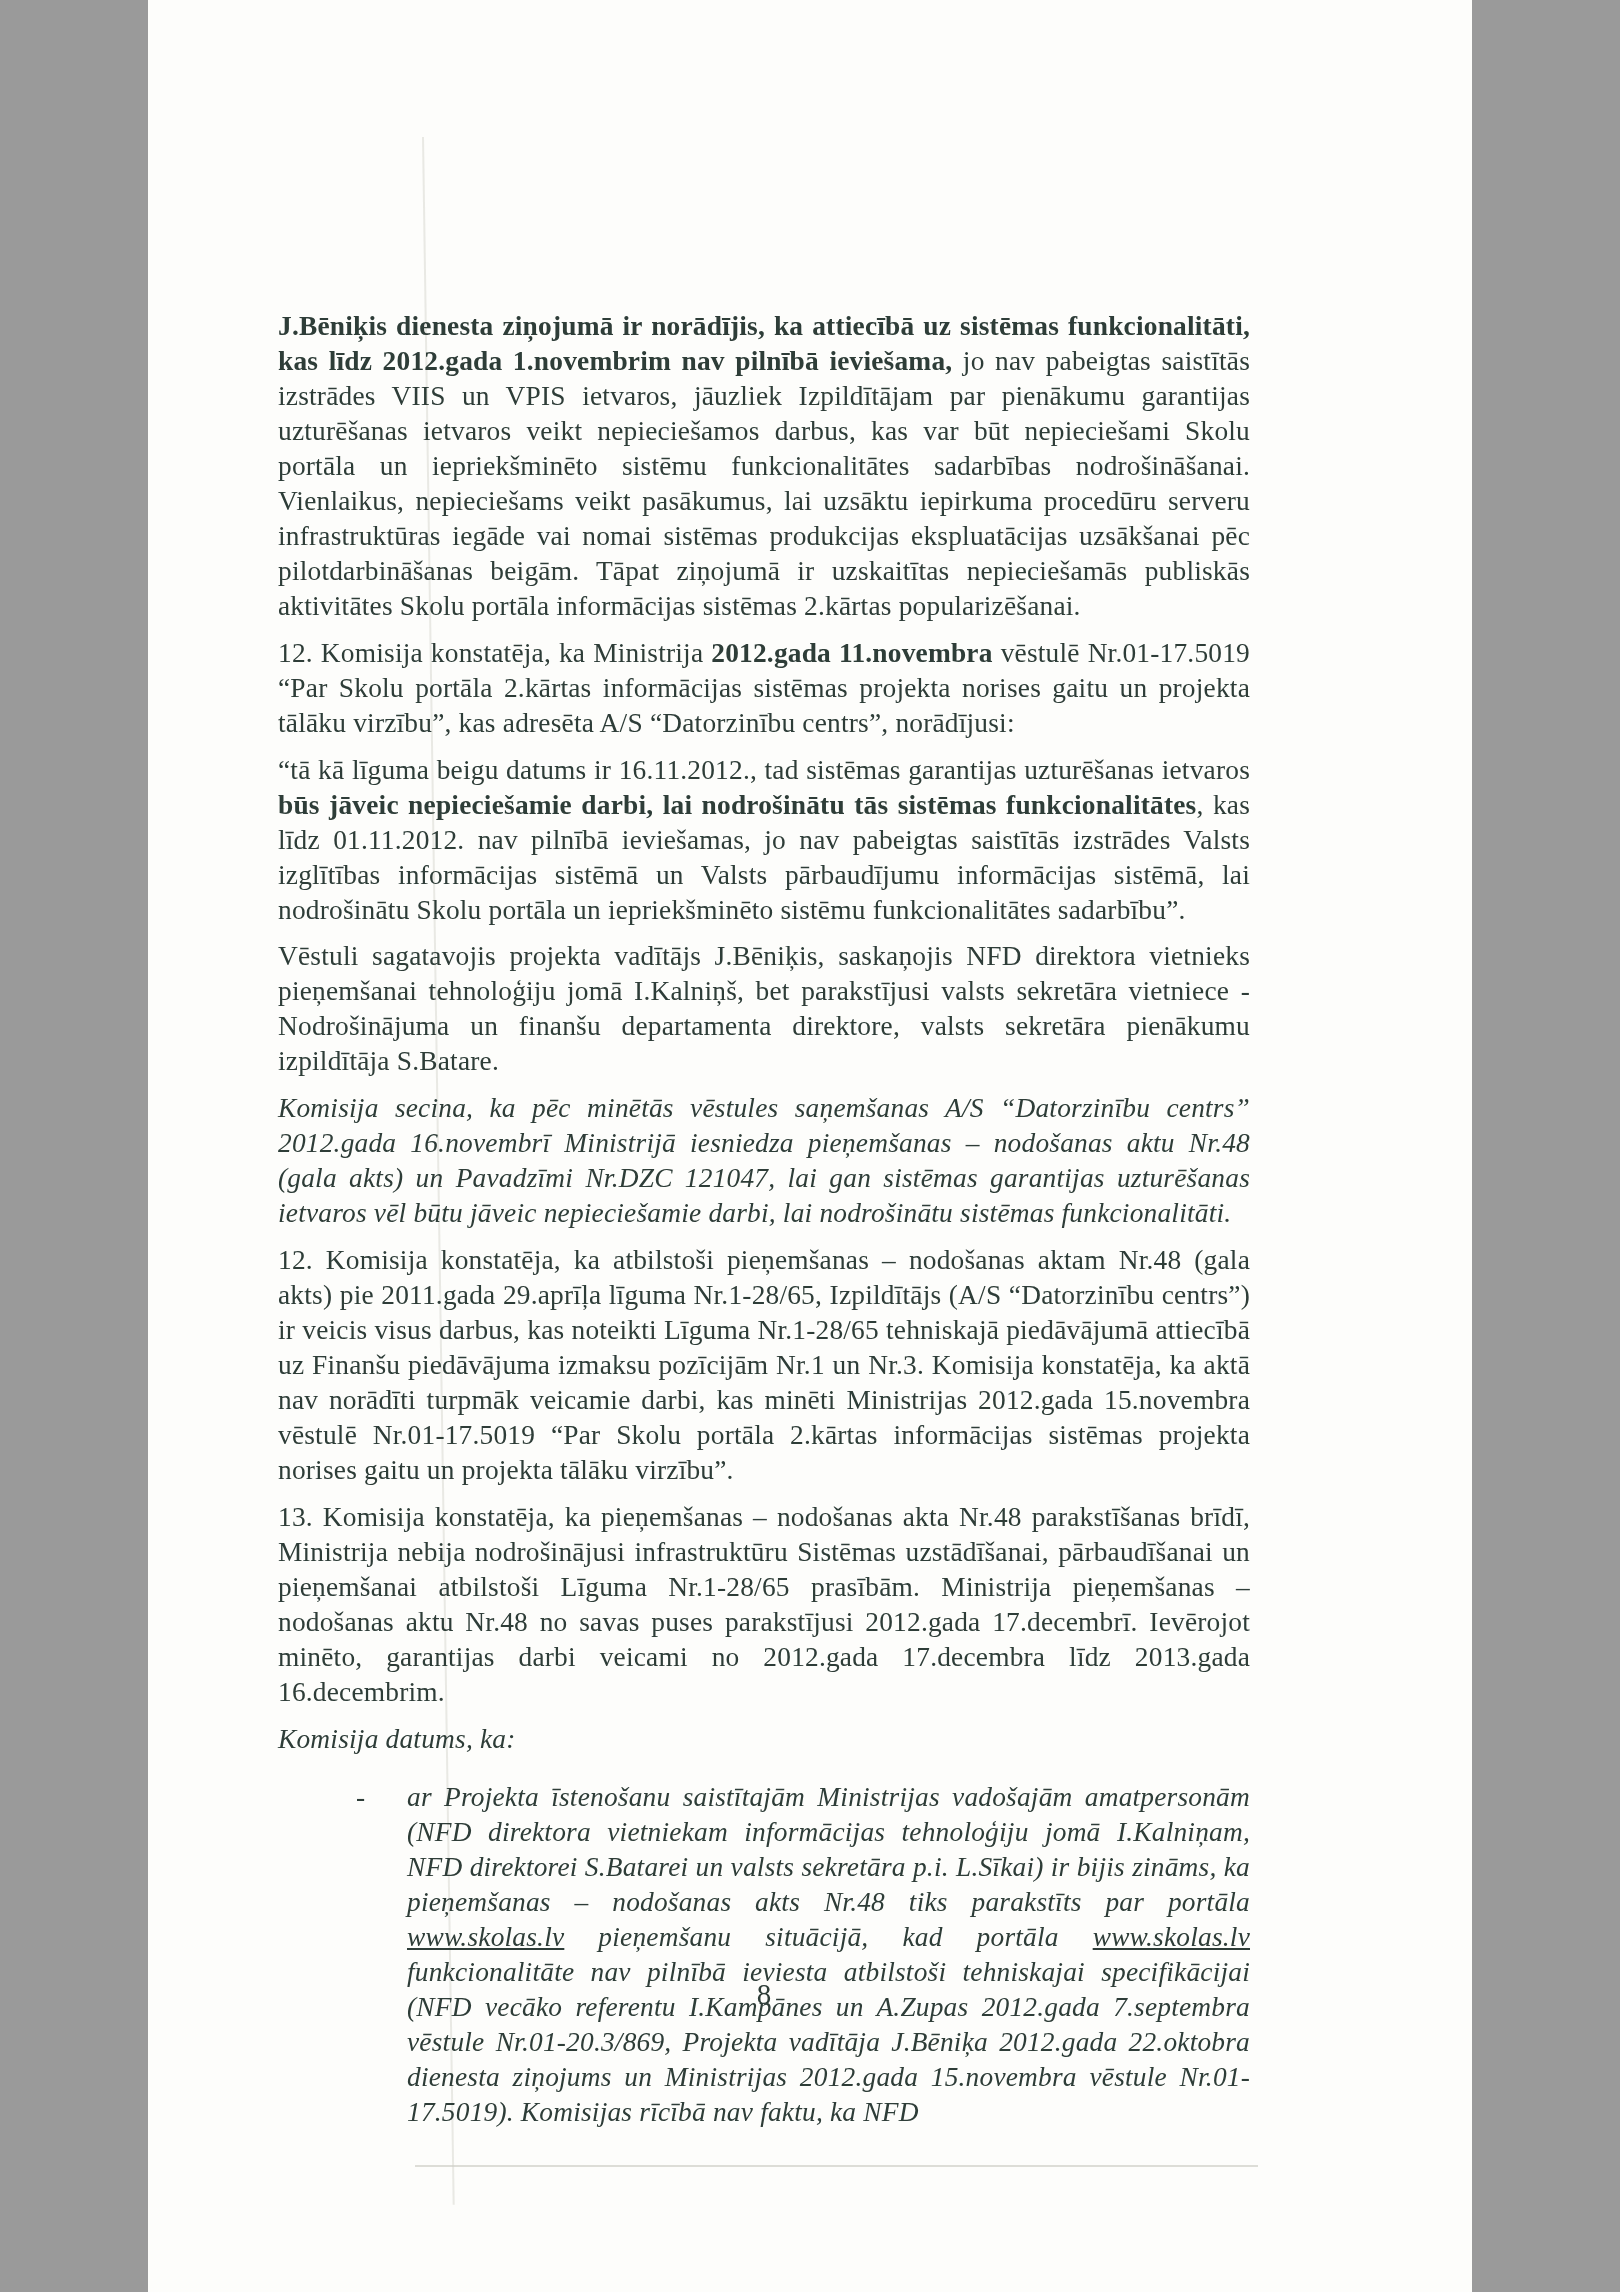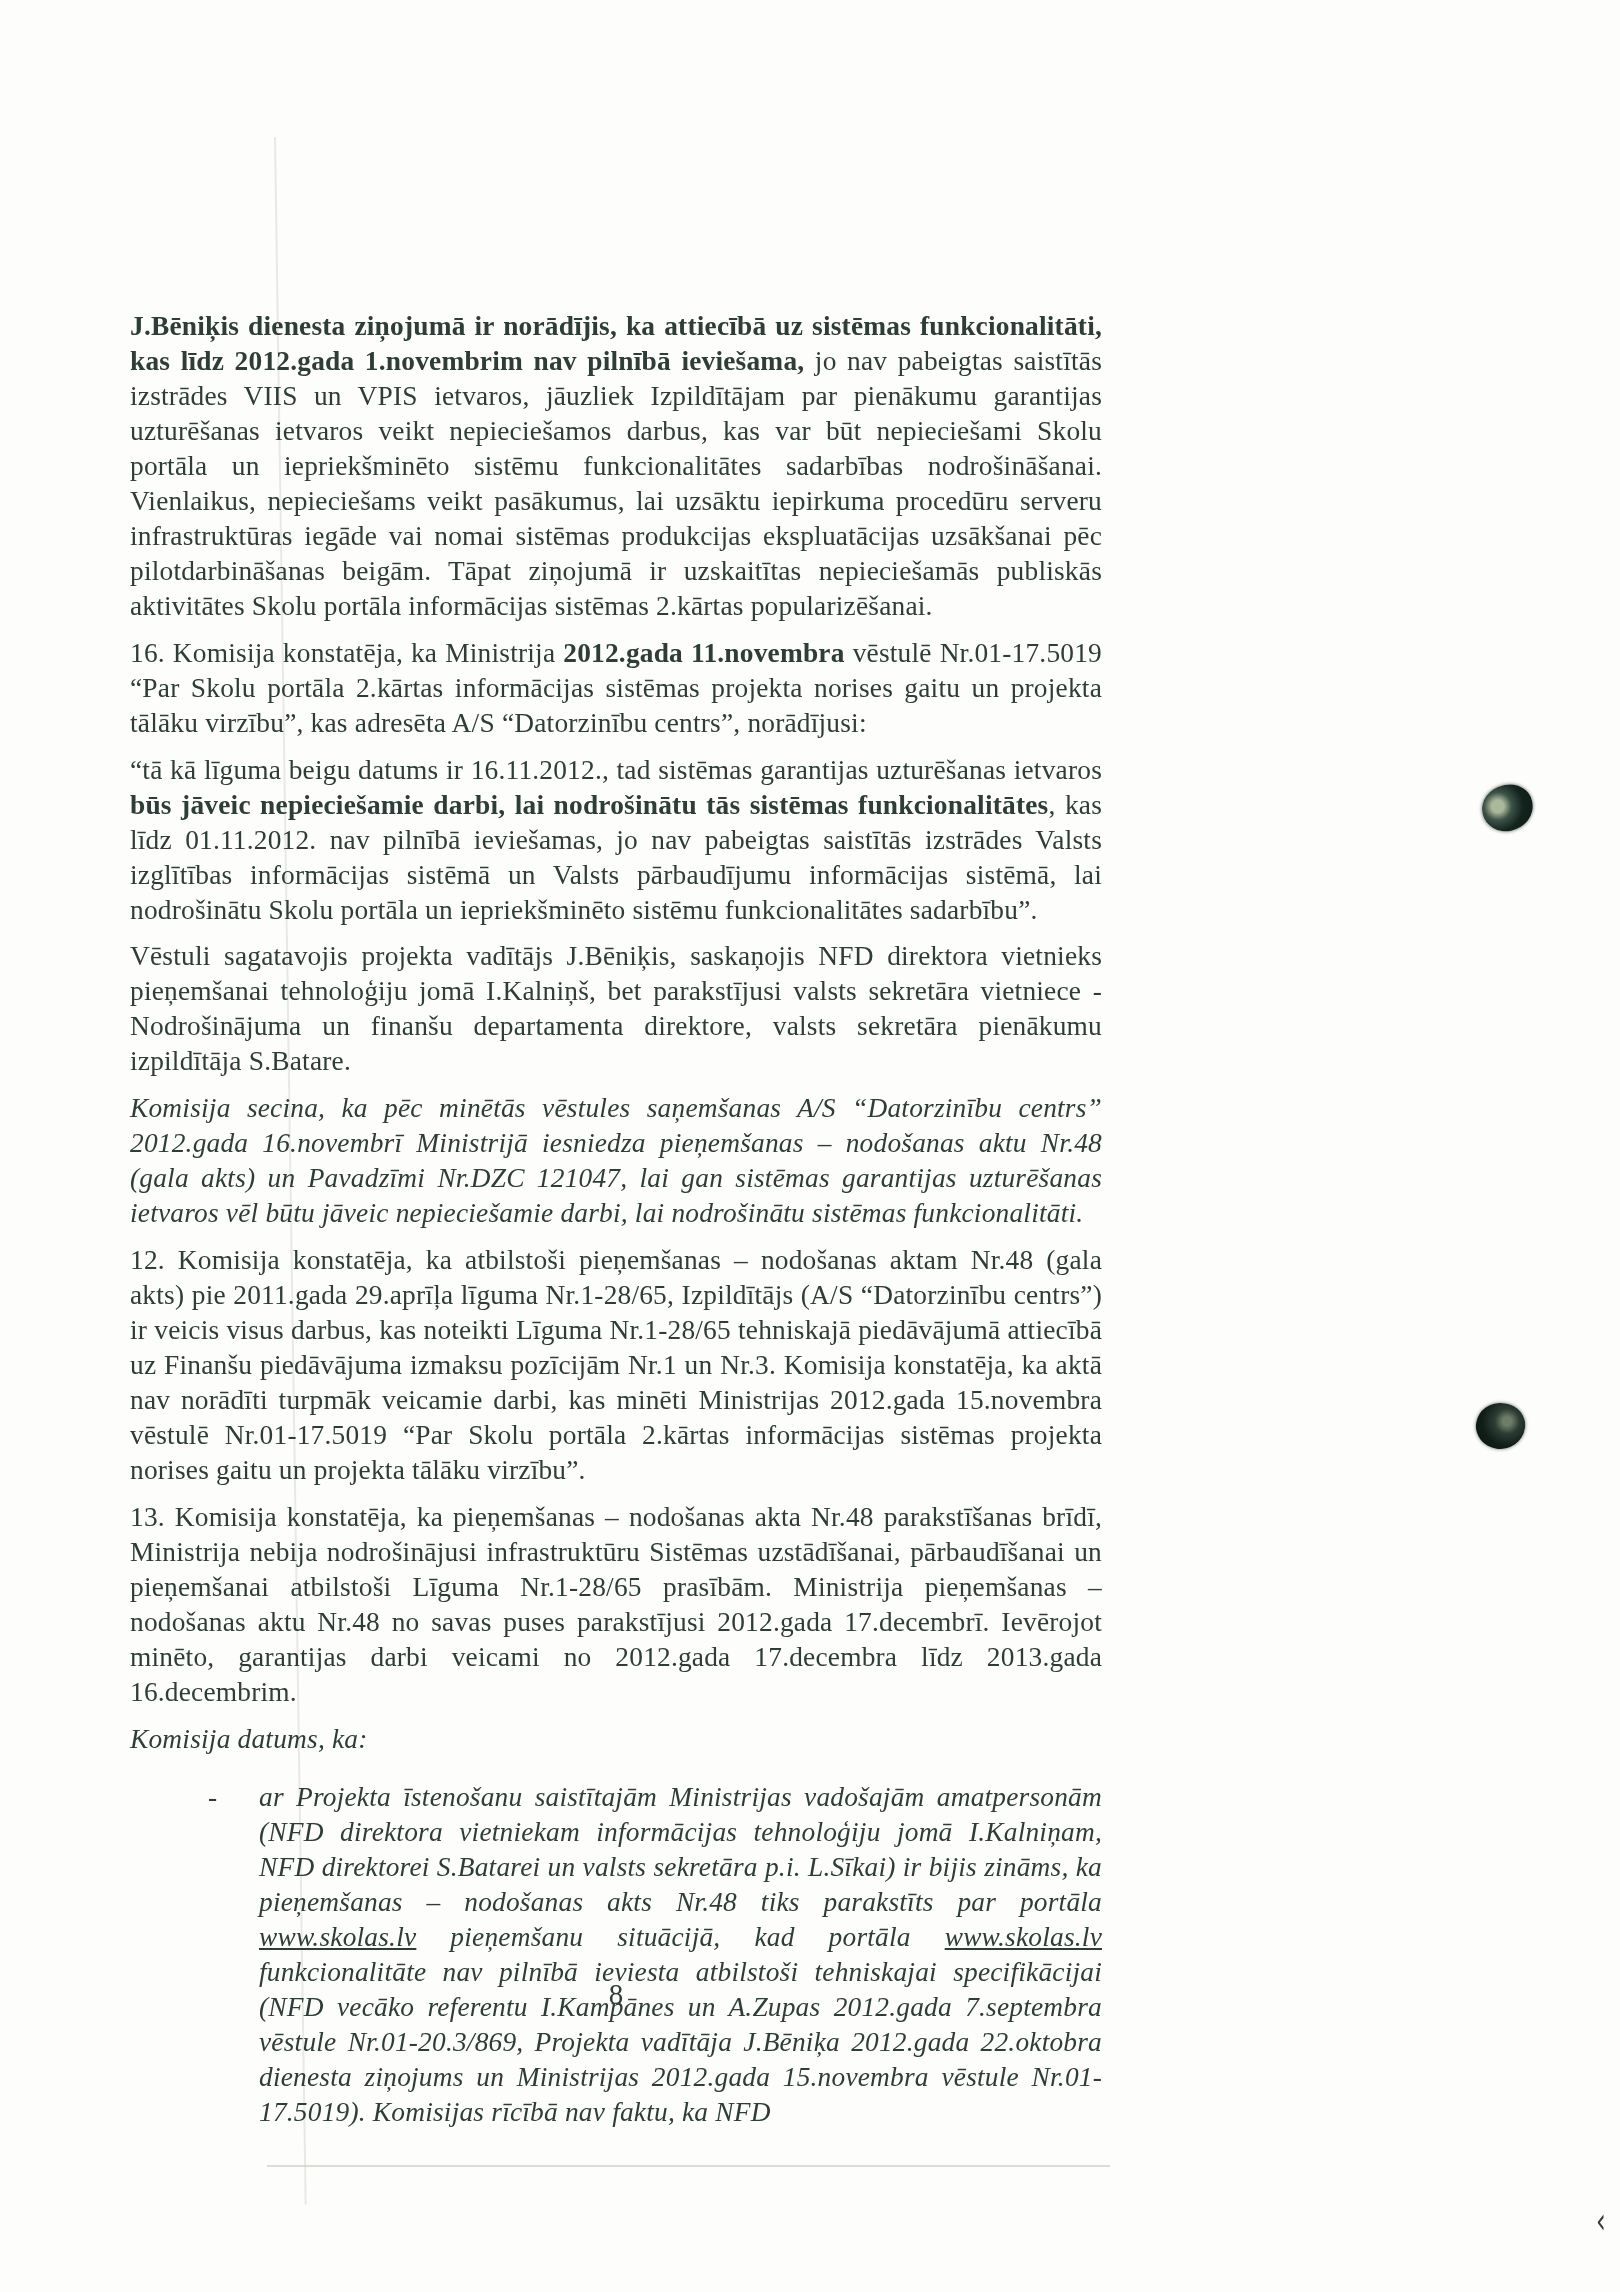--- a/index.html
+++ b/index.html
@@ -1,18 +1,18 @@
 <!DOCTYPE html>
 <html><head>
 <meta charset="utf-8">
 <style>
   html,body { margin:0; padding:0; background:#9a9a9a; }
   .page {
     position:relative;
-    width:1620px; height:2293px;
+    width:1324px; height:2293px;
     margin:0 auto;
     background:#fdfdfb;
     font-family:"Liberation Serif", serif;
     color:#2e3d38;
     overflow:hidden;
   }
   .text-block {
     position:absolute;
     left:130px; top:309px;
     width:972px;
@@ -87,21 +87,21 @@
   }
 </style>
 </head>
 <body>
 
 <div class="page">
   <div class="fold-line"></div>
 
   <div class="text-block">
       <p class="para body"><span class="b">J.Bēniķis dienesta ziņojumā ir norādījis, ka attiecībā uz sistēmas funkcionalitāti, kas līdz 2012.gada 1.novembrim nav pilnībā ieviešama,</span><span> jo nav pabeigtas saistītās izstrādes VIIS un VPIS ietvaros, jāuzliek Izpildītājam par pienākumu garantijas uzturēšanas ietvaros veikt nepieciešamos darbus, kas var būt nepieciešami Skolu portāla un iepriekšminēto sistēmu funkcionalitātes sadarbības nodrošināšanai. Vienlaikus, nepieciešams veikt pasākumus, lai uzsāktu iepirkuma procedūru serveru infrastruktūras iegāde vai nomai sistēmas produkcijas ekspluatācijas uzsākšanai pēc pilotdarbināšanas beigām. Tāpat ziņojumā ir uzskaitītas nepieciešamās publiskās aktivitātes Skolu portāla informācijas sistēmas 2.kārtas popularizēšanai.</span></p>
-      <p class="para body"><span>16. Komisija konstatēja, ka Ministrija </span><span class="b">2012.gada 11.novembra</span><span> vēstulē Nr.01-17.5019 “Par Skolu portāla 2.kārtas informācijas sistēmas projekta norises gaitu un projekta tālāku virzību”, kas adresēta A/S “Datorzinību centrs”, norādījusi:</span></p>
+      <p class="para body"><span>12. Komisija konstatēja, ka Ministrija </span><span class="b">2012.gada 11.novembra</span><span> vēstulē Nr.01-17.5019 “Par Skolu portāla 2.kārtas informācijas sistēmas projekta norises gaitu un projekta tālāku virzību”, kas adresēta A/S “Datorzinību centrs”, norādījusi:</span></p>
       <p class="para body"><span>“tā kā līguma beigu datums ir 16.11.2012., tad sistēmas garantijas uzturēšanas ietvaros </span><span class="b">būs jāveic nepieciešamie darbi, lai nodrošinātu tās sistēmas funkcionalitātes</span><span>, kas līdz 01.11.2012. nav pilnībā ieviešamas, jo nav pabeigtas saistītās izstrādes Valsts izglītības informācijas sistēmā un Valsts pārbaudījumu informācijas sistēmā, lai nodrošinātu Skolu portāla un iepriekšminēto sistēmu funkcionalitātes sadarbību”.</span></p>
       <p class="para body"><span>Vēstuli sagatavojis projekta vadītājs J.Bēniķis, saskaņojis NFD direktora vietnieks pieņemšanai tehnoloģiju jomā I.Kalniņš, bet parakstījusi valsts sekretāra vietniece - Nodrošinājuma un finanšu departamenta direktore, valsts sekretāra pienākumu izpildītāja S.Batare.</span></p>
       <p class="para italic-body"><span>Komisija secina, ka pēc minētās vēstules saņemšanas A/S “Datorzinību centrs” 2012.gada 16.novembrī Ministrijā iesniedza pieņemšanas – nodošanas aktu Nr.48 (gala akts) un Pavadzīmi Nr.DZC 121047, lai gan sistēmas garantijas uzturēšanas ietvaros vēl būtu jāveic nepieciešamie darbi, lai nodrošinātu sistēmas funkcionalitāti.</span></p>
       <p class="para body"><span>12. Komisija konstatēja, ka atbilstoši pieņemšanas – nodošanas aktam Nr.48 (gala akts) pie 2011.gada 29.aprīļa līguma Nr.1-28/65, Izpildītājs (A/S “Datorzinību centrs”) ir veicis visus darbus, kas noteikti Līguma Nr.1-28/65 tehniskajā piedāvājumā attiecībā uz Finanšu piedāvājuma izmaksu pozīcijām Nr.1 un Nr.3. Komisija konstatēja, ka aktā nav norādīti turpmāk veicamie darbi, kas minēti Ministrijas 2012.gada 15.novembra vēstulē Nr.01-17.5019 “Par Skolu portāla 2.kārtas informācijas sistēmas projekta norises gaitu un projekta tālāku virzību”.</span></p>
       <p class="para body"><span>13. Komisija konstatēja, ka pieņemšanas – nodošanas akta Nr.48 parakstīšanas brīdī, Ministrija nebija nodrošinājusi infrastruktūru Sistēmas uzstādīšanai, pārbaudīšanai un pieņemšanai atbilstoši Līguma Nr.1-28/65 prasībām. Ministrija pieņemšanas – nodošanas aktu Nr.48 no savas puses parakstījusi 2012.gada 17.decembrī. Ievērojot minēto, garantijas darbi veicami no 2012.gada 17.decembra līdz 2013.gada 16.decembrim.</span></p>
       <p class="para heading-italic"><span>Komisija datums, ka:</span></p>
       <div class="para list-item">
         <span class="dash">-</span>
         <span class="list-text"><span>ar Projekta īstenošanu saistītajām Ministrijas vadošajām amatpersonām (NFD direktora vietniekam informācijas tehnoloģiju jomā I.Kalniņam, NFD direktorei S.Batarei un valsts sekretāra p.i. L.Sīkai) ir bijis zināms, ka pieņemšanas – nodošanas akts Nr.48 tiks parakstīts par portāla </span><span class="u">www.skolas.lv</span><span> pieņemšanu situācijā, kad portāla </span><span class="u">www.skolas.lv</span><span> funkcionalitāte nav pilnībā ieviesta atbilstoši tehniskajai specifikācijai (NFD vecāko referentu I.Kampānes un A.Zupas 2012.gada 7.septembra vēstule Nr.01-20.3/869, Projekta vadītāja J.Bēniķa 2012.gada 22.oktobra dienesta ziņojums un Ministrijas 2012.gada 15.novembra vēstule Nr.01-17.5019). Komisijas rīcībā nav faktu, ka NFD</span></span>
       </div>

